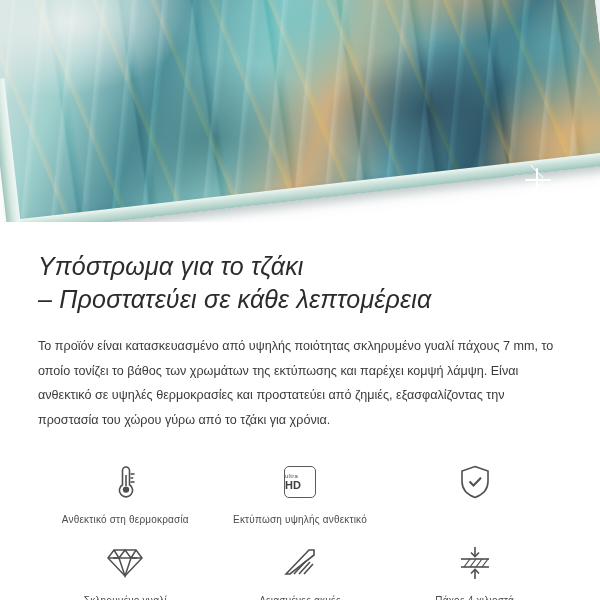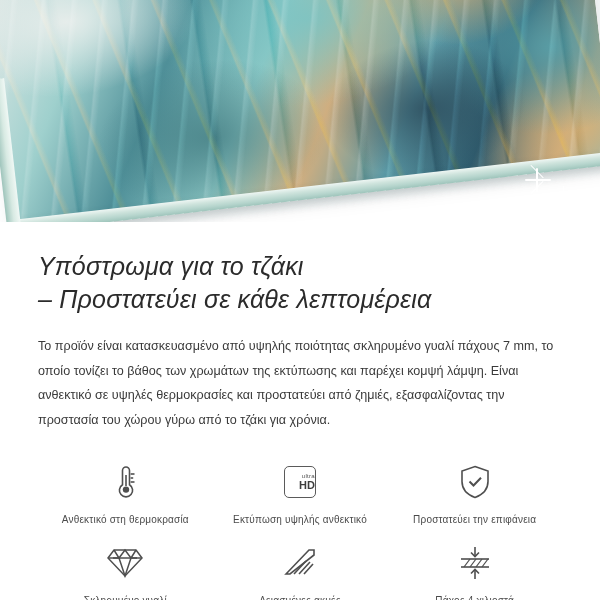--- a/index.html
+++ b/index.html
@@ -148,21 +148,21 @@
     color: #4a4a4a;
     letter-spacing: 0.2px;
   }
   .hd-badge {
     width: 30px;
     height: 30px;
     border: 1.6px solid #5a5a5a;
     border-radius: 5px;
     display: flex;
     flex-direction: column;
-    align-items: flex-end;
+    align-items: flex-start;
     justify-content: center;
     line-height: 1;
   }
   .hd-badge .t1 {
     font-size: 6px;
     letter-spacing: 0.3px;
     color: #4f4f4f;
   }
   .hd-badge .t2 {
     font-size: 11px;
@@ -228,21 +228,20 @@
         <div class="feature-label">Εκτύπωση υψηλής ανθεκτικό</div>
       </div>
 
       <div class="feature">
         <div class="feature-icon">
           <svg width="34" height="38" viewBox="0 0 34 38" fill="none" stroke="#4f4f4f" stroke-width="1.6">
             <path d="M17 3.5 30 8v10.5c0 7.6-5.4 13.2-13 16-7.6-2.8-13-8.4-13-16V8z"></path>
             <path d="M11.5 18.5l4 4 7.5-7.8" stroke-width="2"></path>
           </svg>
         </div>
-        <div class="feature-label">Προστατεύει την επιφάνεια</div>
       </div>
 
       <div class="feature">
         <div class="feature-icon">
           <svg width="38" height="34" viewBox="0 0 38 34" fill="none" stroke="#4f4f4f" stroke-width="1.5">
             <path d="M8 4h22l6 8-17 18L2 12z"></path>
             <path d="M2 12h34"></path>
             <path d="M8 4l5 8-6 0"></path>
             <path d="M30 4l-5 8 6 0"></path>
             <path d="M13 12l6 18 6-18"></path>

